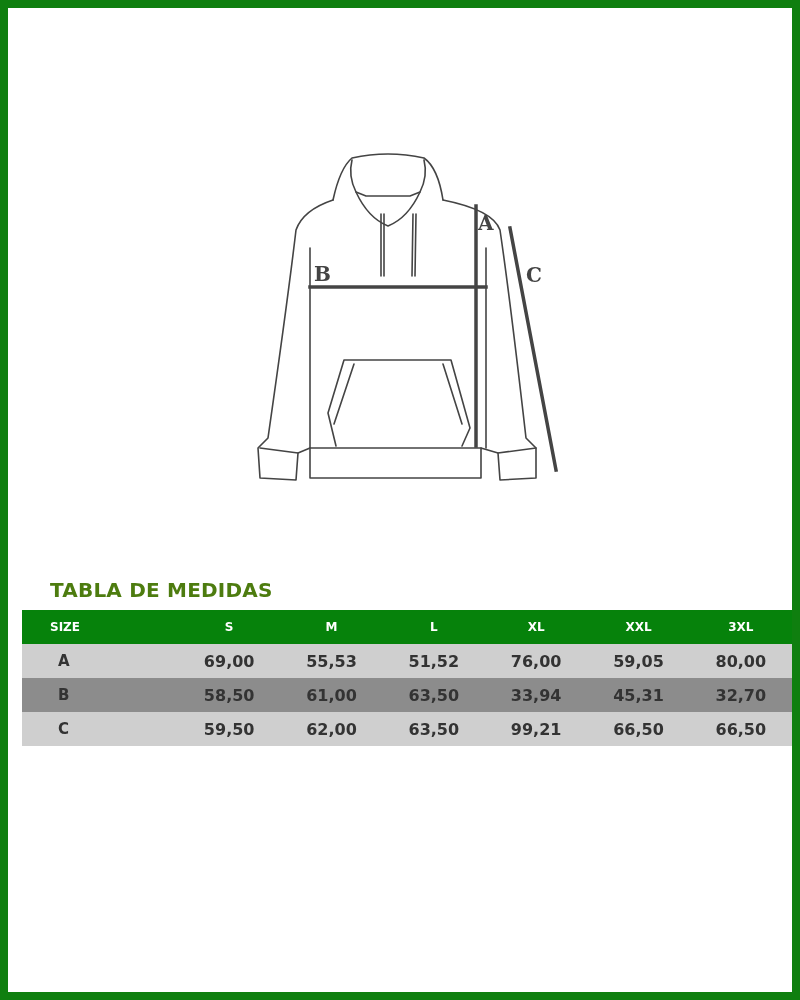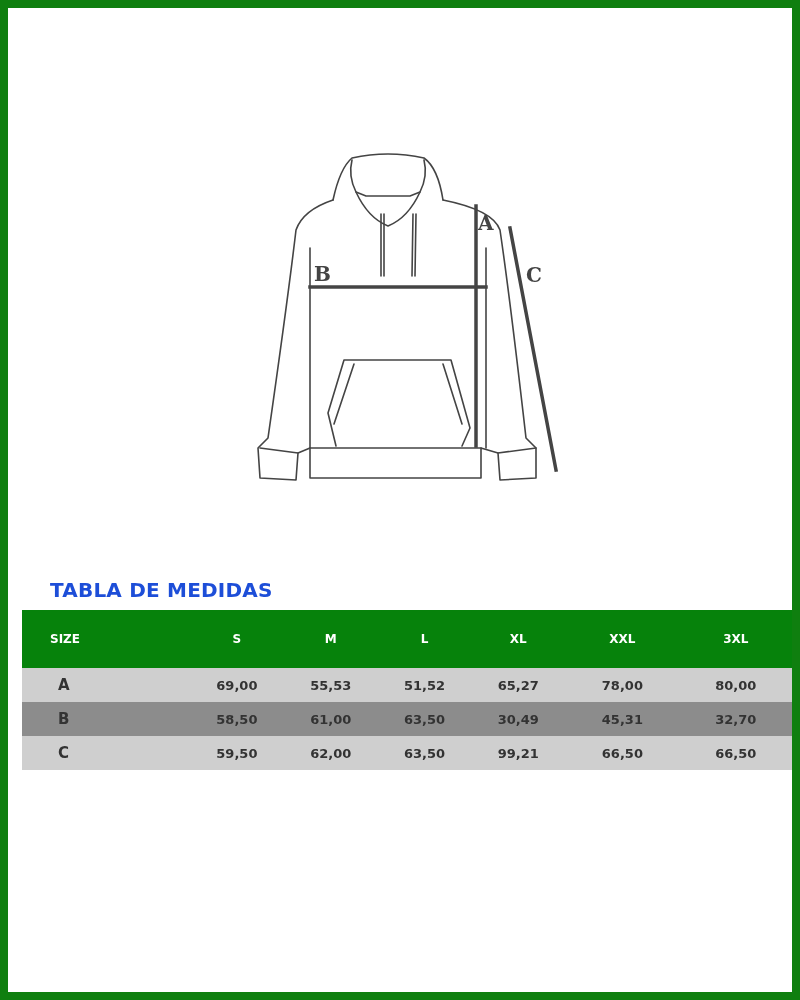--- a/index.html
+++ b/index.html
@@ -7,32 +7,32 @@
       width: 800px; height: 1000px; position: relative; overflow: hidden;
       background: #ffffff; font-family: "DejaVu Sans", sans-serif;
     }
     .frame {
       position: absolute; left: 0; top: 0; width: 800px; height: 1000px;
       box-sizing: border-box; border: 8px solid #0f7f0f; background: #fff;
     }
     .illustration { position: absolute; left: 240px; top: 140px; width: 320px; height: 340px; }
     .title {
       position: absolute; left: 42px; top: 570px; font-size: 20px; font-weight: bold;
-      color: #1d4ed8; letter-spacing: 0.2px;
+      color: #4d7c0f; letter-spacing: 0.2px;
     }
     table.sizes {
       position: absolute; left: 14px; top: 602px; width: 770px;
       border-collapse: collapse; font-weight: bold;
     }
     table.sizes th {
-      background: #06820b; color: #ffffff; font-size: 12px; height: 34px; padding: 12px;
+      background: #06820b; color: #ffffff; font-size: 12px; height: 34px; padding: 0;
       text-align: center;
     }
     table.sizes th.first { text-align: left; padding-left: 28px; width: 128px; }
-    table.sizes td { height: 34px; font-size: 13px; color: #333333; text-align: center; padding: 0; }
+    table.sizes td { height: 34px; font-size: 16px; color: #333333; text-align: center; padding: 0; }
     table.sizes td.first { text-align: left; padding-left: 36px; font-size: 15px; }
     table.sizes tr.light td { background: #cfcfcf; }
     table.sizes tr.dark td { background: #8c8c8c; }
     .lbl { font-family: "DejaVu Serif", serif; font-size: 20px; fill: #444; font-weight: bold; }
   </style>
 </head>
 <body>
 
 <div class="frame">
 
@@ -81,30 +81,30 @@
         <th>XXL</th>
         <th>3XL</th>
       </tr>
     </thead>
     <tbody>
       <tr class="light">
         <td class="first">A</td>
         <td>69,00</td>
         <td>55,53</td>
         <td>51,52</td>
-        <td>65,27</td>
-        <td>78,00</td>
+        <td>76,00</td>
+        <td>59,05</td>
         <td>80,00</td>
       </tr>
       <tr class="dark">
         <td class="first">B</td>
         <td>58,50</td>
         <td>61,00</td>
         <td>63,50</td>
-        <td>30,49</td>
+        <td>33,94</td>
         <td>45,31</td>
         <td>32,70</td>
       </tr>
       <tr class="light">
         <td class="first">C</td>
         <td>59,50</td>
         <td>62,00</td>
         <td>63,50</td>
         <td>99,21</td>
         <td>66,50</td>

